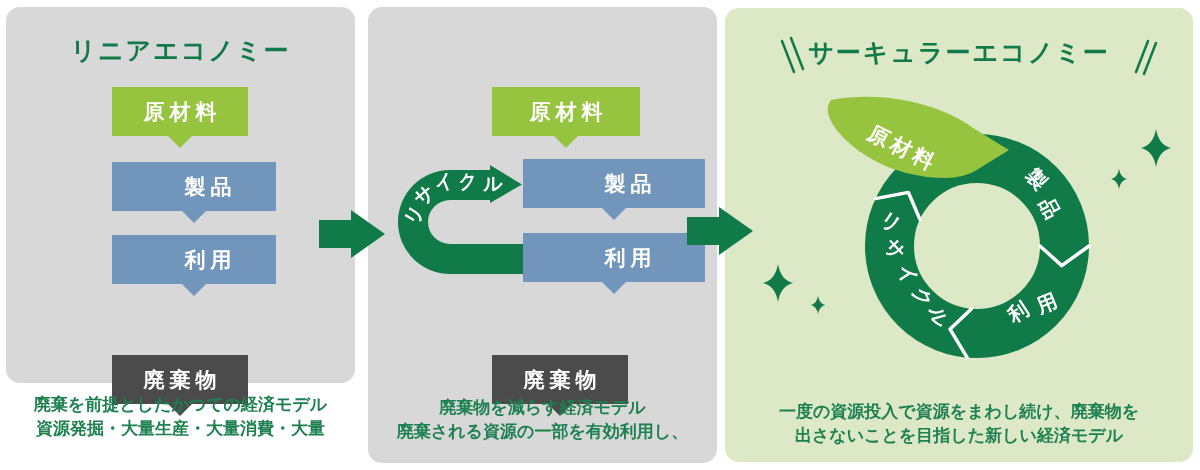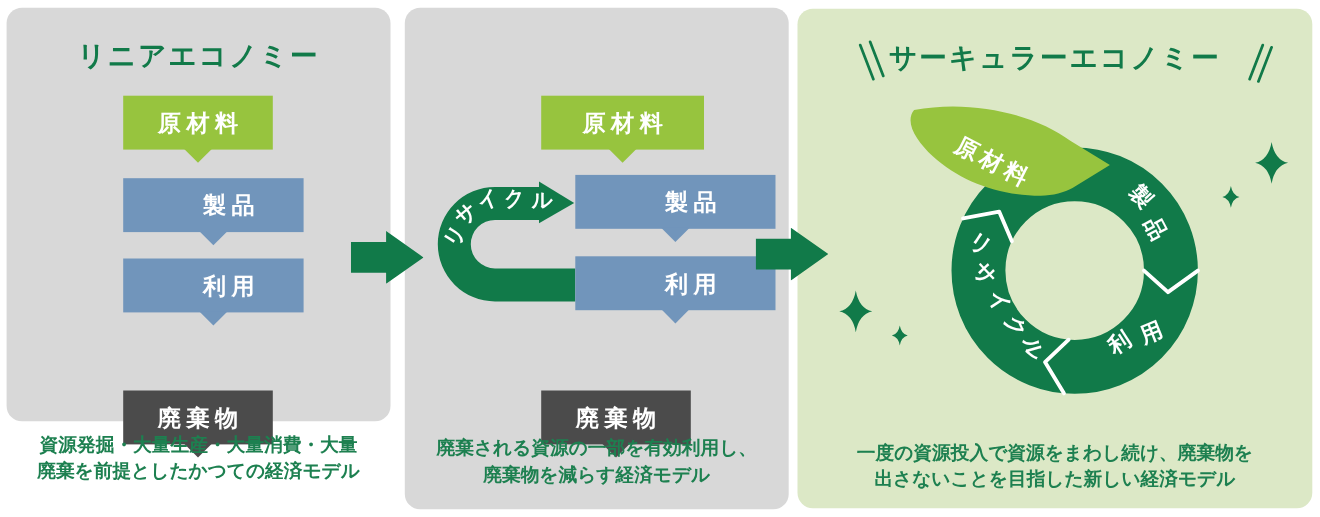--- a/index.html
+++ b/index.html
@@ -65,22 +65,22 @@
     <span class="box-label">製品</span>
   </div>
   <div class="flow-box c-blue" style="left:106px; top:228px; width:136px;">
     <span class="box-label">利用</span>
   </div>
   <div class="flow-box c-dark" style="left:106px; top:300px; width:136px;">
     <span class="box-label">廃棄物</span>
   </div>
 
   <div class="panel-desc" style="top:386px;">
+    <span>廃棄を前提としたかつての経済モデル</span>
     <span>資源発掘・大量生産・大量消費・大量</span>
-    <span>廃棄を前提としたかつての経済モデル</span>
   </div>
 </div>
 
 <div class="panel panel-gray" style="left:368px; top:7px; width:349px; height:456px;">
 
   <svg class="overlay-svg" width="349" height="456" viewBox="0 0 349 456">
     <path d="M 122 163 L 82 163 A 52 52 0 0 0 82 267 L 155 267 L 155 237 L 82 237 A 22 22 0 0 1 82 193 L 122 193 Z" fill="#117a49"></path>
     <polygon points="122,158 154,177.5 122,196" fill="#117a49"></polygon>
     <g font-size="19">
       <text x="46" y="208" transform="rotate(-58 46 208)">リ</text>
@@ -98,22 +98,22 @@
     <span class="box-label">製品</span>
   </div>
   <div class="flow-box c-blue" style="left:155px; top:226px; width:154px;">
     <span class="box-label">利用</span>
   </div>
   <div class="flow-box c-dark" style="left:124px; top:300px; width:136px;">
     <span class="box-label">廃棄物</span>
   </div>
 
   <div class="panel-desc" style="top:389px;">
+    <span>廃棄物を減らす経済モデル</span>
     <span>廃棄される資源の一部を有効利用し、</span>
-    <span>廃棄物を減らす経済モデル</span>
   </div>
 </div>
 
 <div class="panel panel-green" style="left:725px; top:8px; width:468px; height:454px;">
   <div class="panel-title" style="top:28px;">サーキュラーエコノミー</div>
 
   <svg class="overlay-svg" width="468" height="454" viewBox="0 0 468 454">
 
     <g stroke="#117a49" stroke-width="2.5" stroke-linecap="round">
       <line x1="57" y1="33" x2="69" y2="64"></line>

